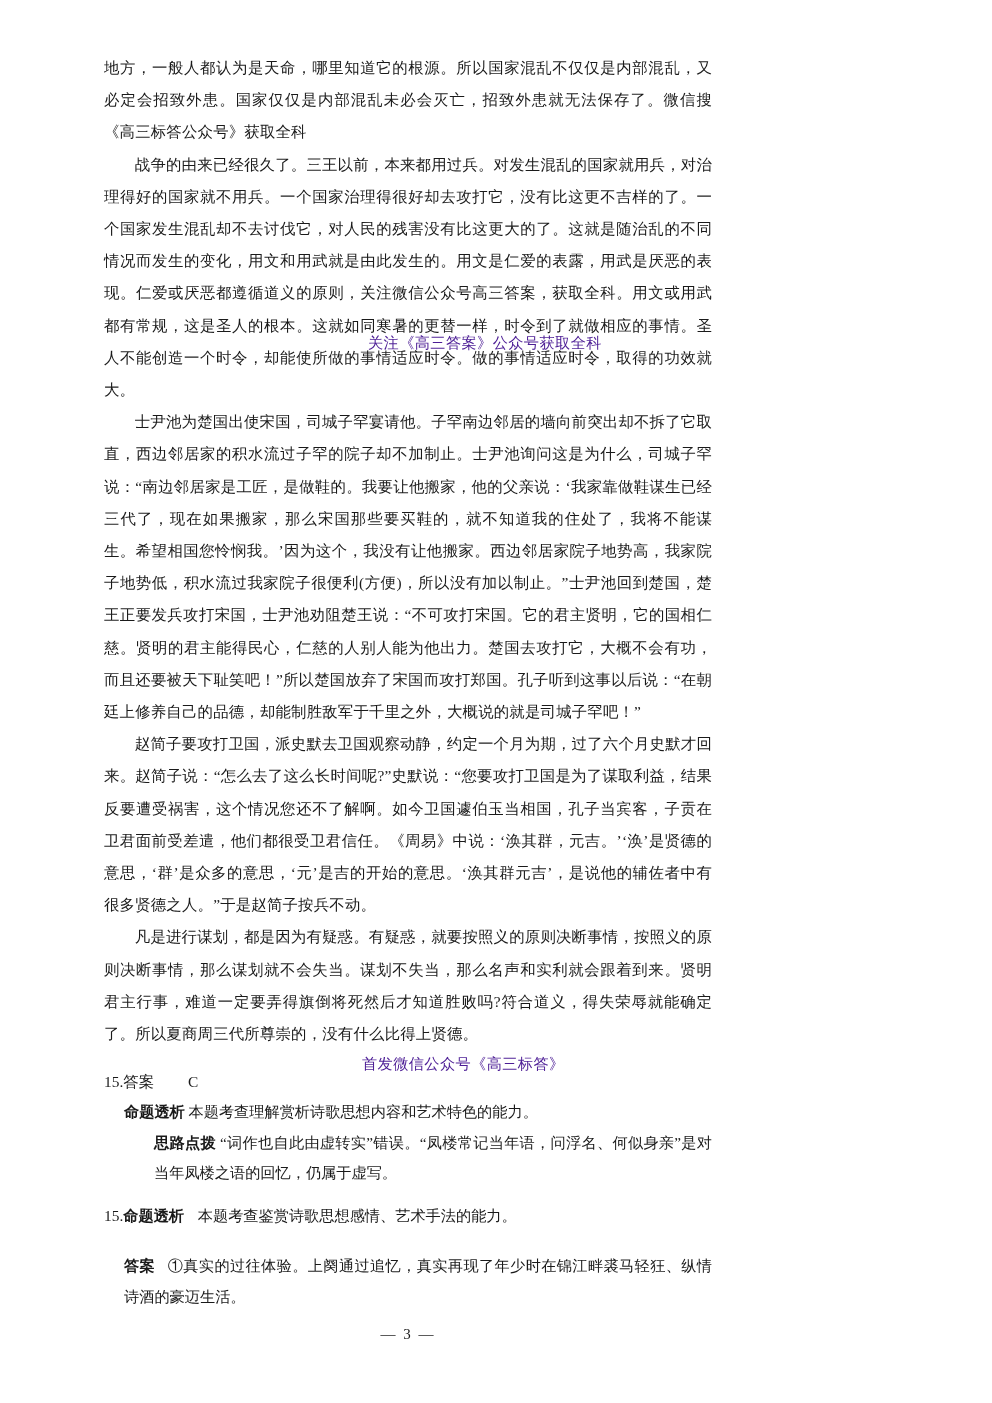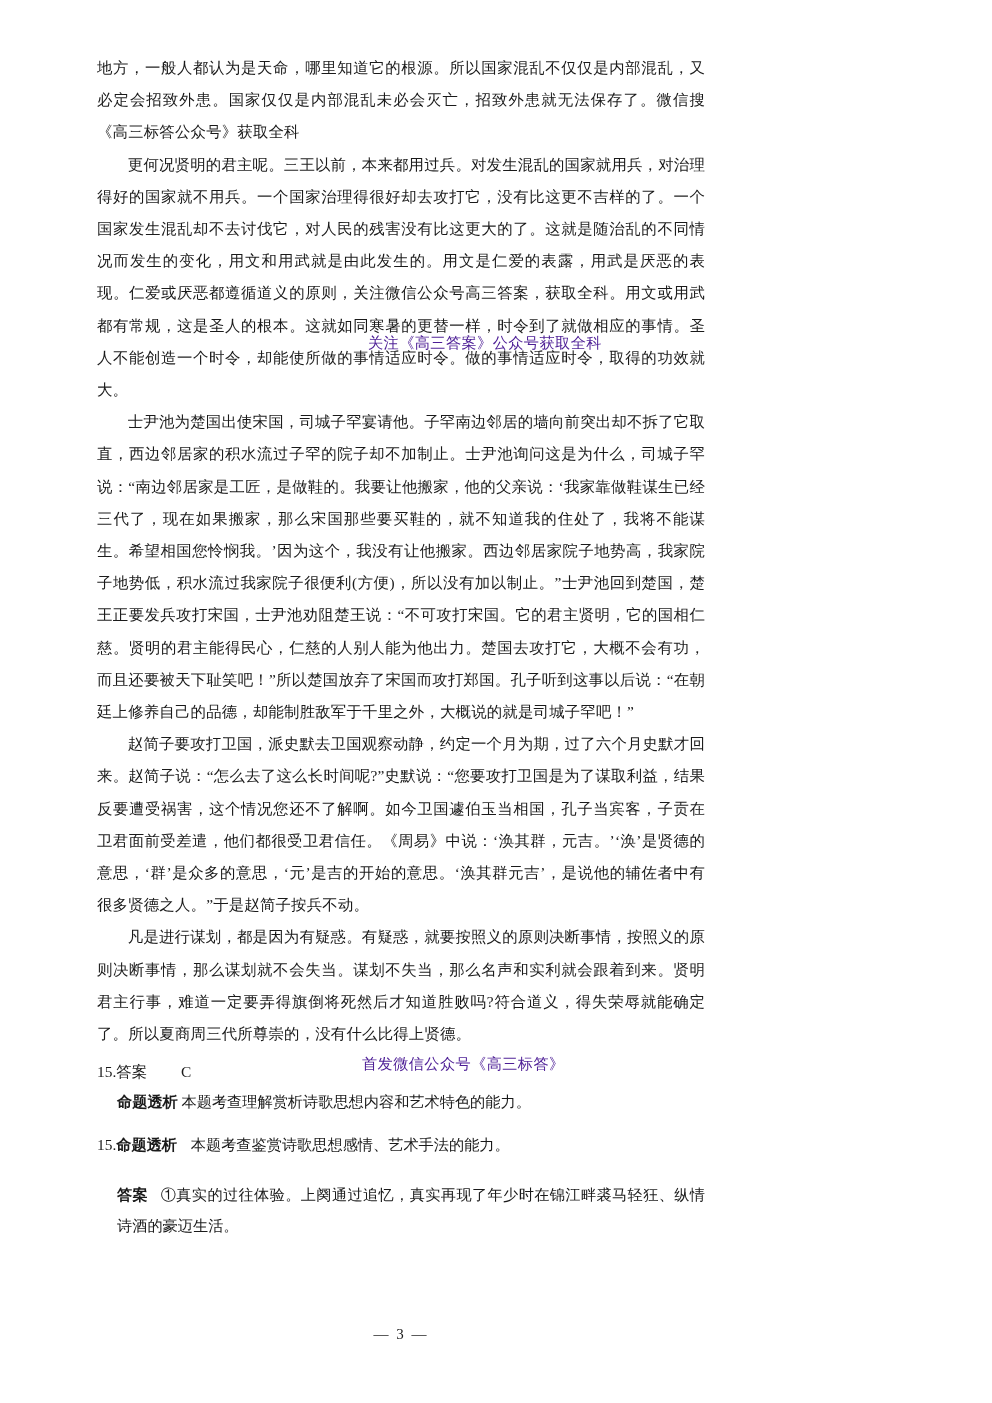--- a/index.html
+++ b/index.html
@@ -10,21 +10,21 @@
   body {
     width: 992px;
     height: 1403px;
     font-family: "Liberation Serif", "DejaVu Serif", serif;
     color: #1a1a1a;
     position: relative;
     overflow: hidden;
   }
   .page {
     position: absolute;
-    left: 5px; top: 0;
+    left: 12px; top: 0;
     width: 792px;
     height: 1403px;
     box-sizing: border-box;
     padding: 52px 92px 40px 92px;
   }
   .para {
     font-size: 15.4px;
     line-height: 32.2px;
     text-align: justify;
     text-justify: inter-ideograph;
@@ -40,21 +40,21 @@
     font-size: 15.2px;
     letter-spacing: 0.4px;
     white-space: nowrap;
     font-family: "Liberation Serif", "DejaVu Serif", serif;
     pointer-events: none;
   }
   #wm1 { left: 368px; top: 333px; }
   #wm2 { left: 362px; top: 1054px; }
 
   .ans-block {
-    margin-top: 6px;
+    margin-top: 16px;
   }
   .ans-line {
     font-size: 15.4px;
     line-height: 31px;
     display: block;
   }
   .q-num {
     font-size: 15.4px;
   }
   .label-bold {
@@ -89,35 +89,39 @@
   }
 </style>
 </head>
 <body>
 
 <div class="page">
 
   <p class="para">地方，一般人都认为是天命，哪里知道它的根源。所以国家混乱不仅仅是内部混乱，又必定会招致外患。国家仅仅是内部混乱未必会灭亡，招致外患就无法保存了。微信搜《高三标答公众号》获取全科</p>
 
 
-  <p class="para indent">更何况贤明的君主呢。三王以前，本来都用过兵。对发生混乱的国家就用兵，对治理得好的国家就不用兵。一个国家治理得很好却去攻打它，没有比这更不吉样的了。一个国家发生混乱却不去讨伐它，对人民的残害没有比这更大的了。这就是随治乱的不同情况而发生的变化，用文和用武就是由此发生的。用文是仁爱的表露，用武是厌恶的表现。仁爱或厌恶都遵循道义的原则，关注微信公众号高三答案，获取全科。用文或用武都有常规，这是圣人的根本。这就如同寒暑的更替一样，时令到了就做相应的事情。圣人不能创造一个时令，却能使所做的事情适应时令。做的事情适应时令，取得的功效就大。</p>
+  <p class="para indent">战争的由来已经很久了。三王以前，本来都用过兵。对发生混乱的国家就用兵，对治理得好的国家就不用兵。一个国家治理得很好却去攻打它，没有比这更不吉样的了。一个国家发生混乱却不去讨伐它，对人民的残害没有比这更大的了。这就是随治乱的不同情况而发生的变化，用文和用武就是由此发生的。用文是仁爱的表露，用武是厌恶的表现。仁爱或厌恶都遵循道义的原则，关注微信公众号高三答案，获取全科。用文或用武都有常规，这是圣人的根本。这就如同寒暑的更替一样，时令到了就做相应的事情。圣人不能创造一个时令，却能使所做的事情适应时令。做的事情适应时令，取得的功效就大。</p>
 
   <p class="para indent">士尹池为楚国出使宋国，司城子罕宴请他。子罕南边邻居的墙向前突出却不拆了它取直，西边邻居家的积水流过子罕的院子却不加制止。士尹池询问这是为什么，司城子罕说：“南边邻居家是工匠，是做鞋的。我要让他搬家，他的父亲说：‘我家靠做鞋谋生已经三代了，现在如果搬家，那么宋国那些要买鞋的，就不知道我的住处了，我将不能谋生。希望相国您怜悯我。’因为这个，我没有让他搬家。西边邻居家院子地势高，我家院子地势低，积水流过我家院子很便利(方便)，所以没有加以制止。”士尹池回到楚国，楚王正要发兵攻打宋国，士尹池劝阻楚王说：“不可攻打宋国。它的君主贤明，它的国相仁慈。贤明的君主能得民心，仁慈的人别人能为他出力。楚国去攻打它，大概不会有功，而且还要被天下耻笑吧！”所以楚国放弃了宋国而攻打郑国。孔子听到这事以后说：“在朝廷上修养自己的品德，却能制胜敌军于千里之外，大概说的就是司城子罕吧！”</p>
 
   <p class="para indent">赵简子要攻打卫国，派史默去卫国观察动静，约定一个月为期，过了六个月史默才回来。赵简子说：“怎么去了这么长时间呢?”史默说：“您要攻打卫国是为了谋取利益，结果反要遭受祸害，这个情况您还不了解啊。如今卫国遽伯玉当相国，孔子当宾客，子贡在卫君面前受差遣，他们都很受卫君信任。《周易》中说：‘涣其群，元吉。’‘涣’是贤德的意思，‘群’是众多的意思，‘元’是吉的开始的意思。‘涣其群元吉’，是说他的辅佐者中有很多贤德之人。”于是赵简子按兵不动。</p>
 
   <p class="para indent">凡是进行谋划，都是因为有疑惑。有疑惑，就要按照义的原则决断事情，按照义的原则决断事情，那么谋划就不会失当。谋划不失当，那么名声和实利就会跟着到来。贤明君主行事，难道一定要弄得旗倒将死然后才知道胜败吗?符合道义，得失荣辱就能确定了。所以夏商周三代所尊崇的，没有什么比得上贤德。</p>
 
   <div class="ans-block">
     <div class="ans-line">
       <span class="q-num">15.</span><span>答案</span><span style="display:inline-block;width:34px;"></span><span>C</span>
     </div>
     <div class="sub-para pad-left-1">
       <span class="label-bold">命题透析</span>
       <span>本题考查理解赏析诗歌思想内容和艺术特色的能力。</span>
+    </div>
+    <div class="sub-para hang pad-left-2" style="padding-left:50px;text-indent:0;">
+      <span class="label-bold">思路点拨</span>
+      <span>“词作也自此由虚转实”错误。“凤楼常记当年语，问浮名、何似身亲”是对当年凤楼之语的回忆，仍属于虚写。</span>
     </div>
   </div>
 
   <div class="ans-block" style="margin-top:12px;">
     <div class="sub-para">
       <span class="q-num">15.</span><span class="label-bold">命题透析</span>
       <span style="display:inline-block;width:10px;"></span><span>本题考查鉴赏诗歌思想感情、艺术手法的能力。</span>
     </div>
     <div class="sub-para pad-left-1" style="margin-top:20px;">
       <span class="label-bold">答案</span>

